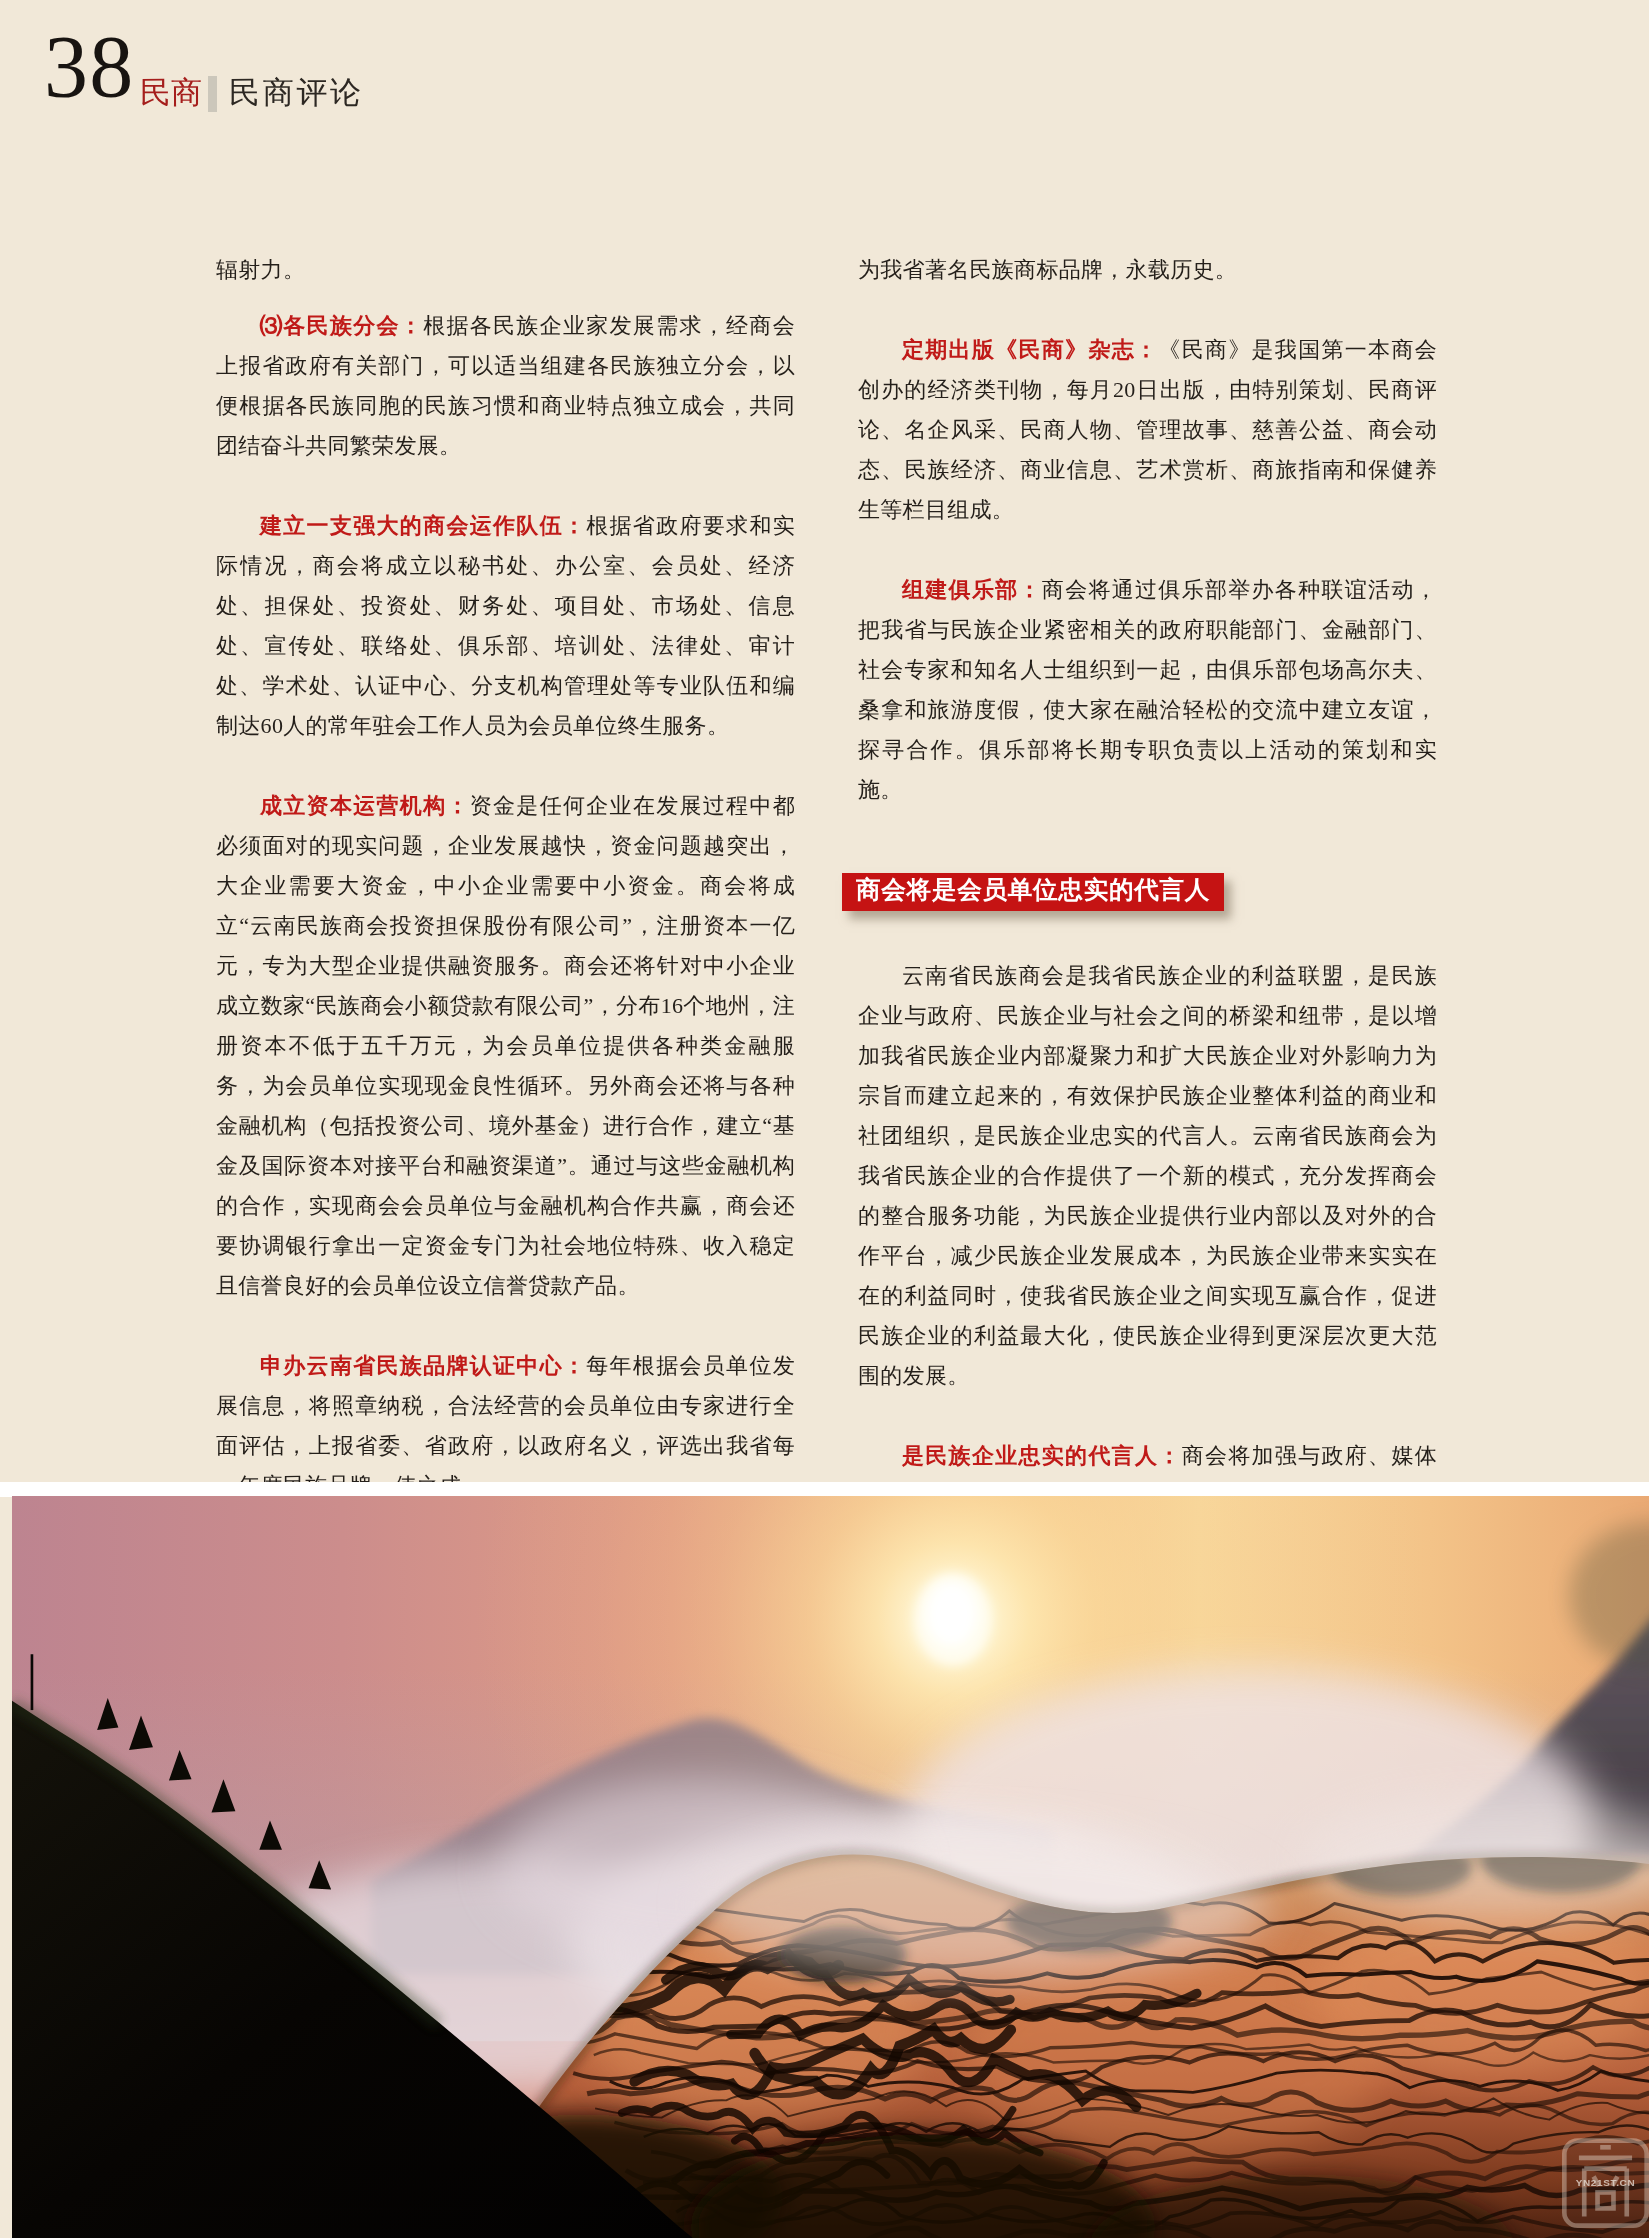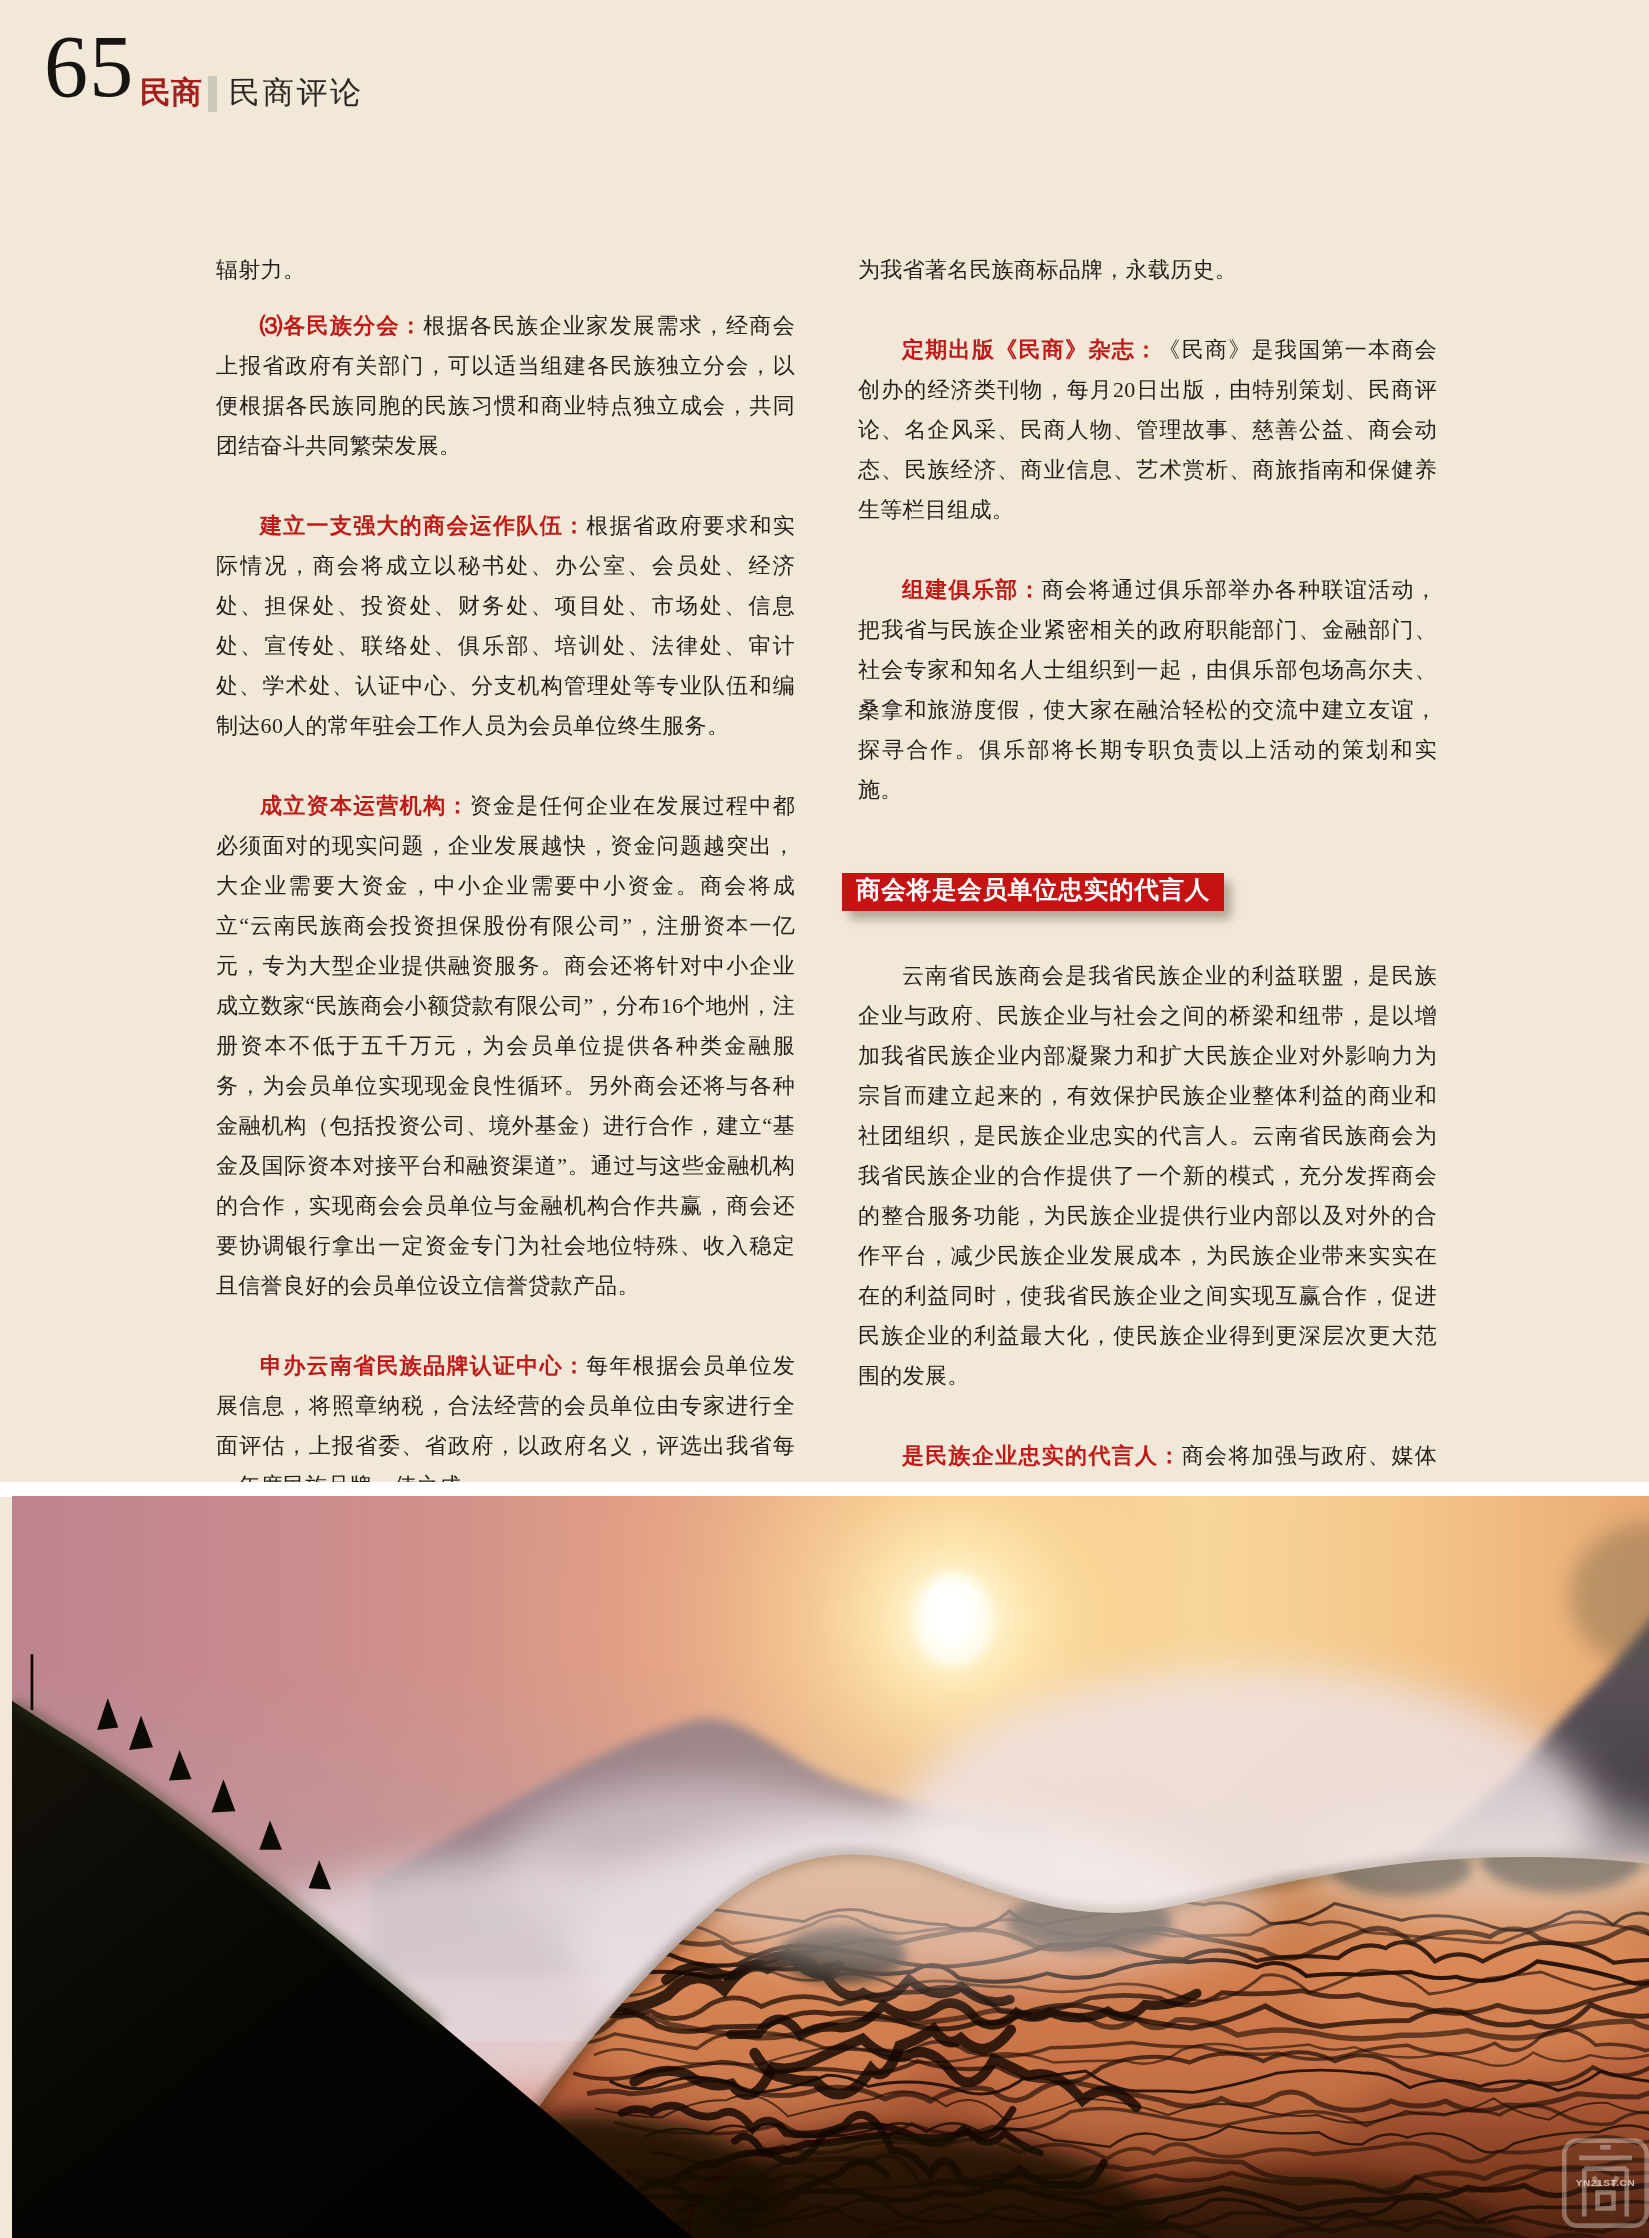--- a/index.html
+++ b/index.html
@@ -9,21 +9,21 @@
     font-family:"Liberation Serif","DejaVu Serif",serif;
     color:#241f1a;
   }
   
   .page-num{
     position:absolute;left:44px;top:22.6px;
     font-size:88px;line-height:1;color:#181411;letter-spacing:1.3px;
   }
   .mag-title{
     position:absolute;left:140px;top:74px;
-    font-size:31px;line-height:37px;font-weight:bold;color:#a51e1c;
+    font-size:31px;line-height:37px;font-weight:normal;color:#a51e1c;
   }
   .header-divider{
     position:absolute;left:208px;top:76px;width:8.6px;height:36px;background:#ccc7bb;
   }
   .section-title{
     position:absolute;left:229px;top:74px;
     font-size:31px;line-height:37px;color:#2d2823;letter-spacing:2.7px;
   }
   
   .col{
@@ -62,21 +62,21 @@
   .wm-text{
     font-family:"Liberation Sans","DejaVu Sans",sans-serif;
     font-weight:bold;font-size:15px;letter-spacing:1px;
     fill:rgba(240,235,228,.8);
   }
 </style>
 </head>
 <body>
 
 <header>
-  <div class="page-num">65</div>
+  <div class="page-num">38</div>
   <div class="mag-title">民商</div>
   <div class="header-divider"></div>
   <div class="section-title">民商评论</div>
 </header>
 
 <section class="col col-left">
   <p><span>辐射力。</span></p>
   <p class="indent"><span class="lead">⑶各民族分会：</span><span>根据各民族企业家发展需求，经商会上报省政府有关部门，可以适当组建各民族独立分会，以便根据各民族同胞的民族习惯和商业特点独立成会，共同团结奋斗共同繁荣发展。</span></p>
   <p class="indent gap"><span class="lead">建立一支强大的商会运作队伍：</span><span>根据省政府要求和实际情况，商会将成立以秘书处、办公室、会员处、经济处、担保处、投资处、财务处、项目处、市场处、信息处、宣传处、联络处、俱乐部、培训处、法律处、审计处、学术处、认证中心、分支机构管理处等专业队伍和编制达60人的常年驻会工作人员为会员单位终生服务。</span></p>
   <p class="indent gap"><span class="lead">成立资本运营机构：</span><span>资金是任何企业在发展过程中都必须面对的现实问题，企业发展越快，资金问题越突出，大企业需要大资金，中小企业需要中小资金。商会将成立“云南民族商会投资担保股份有限公司”，注册资本一亿元，专为大型企业提供融资服务。商会还将针对中小企业成立数家“民族商会小额贷款有限公司”，分布16个地州，注册资本不低于五千万元，为会员单位提供各种类金融服务，为会员单位实现现金良性循环。另外商会还将与各种金融机构（包括投资公司、境外基金）进行合作，建立“基金及国际资本对接平台和融资渠道”。通过与这些金融机构的合作，实现商会会员单位与金融机构合作共赢，商会还要协调银行拿出一定资金专门为社会地位特殊、收入稳定且信誉良好的会员单位设立信誉贷款产品。</span></p>

